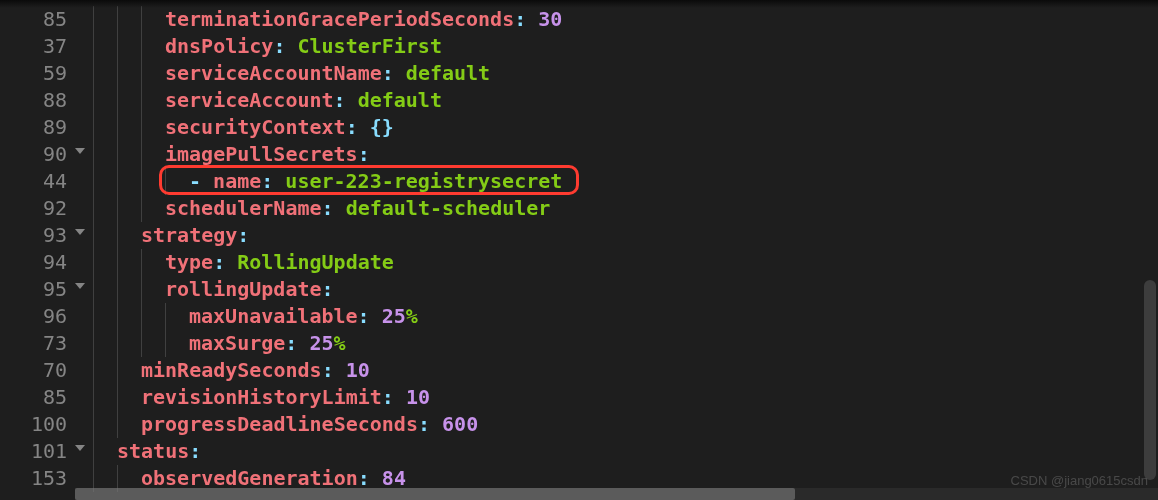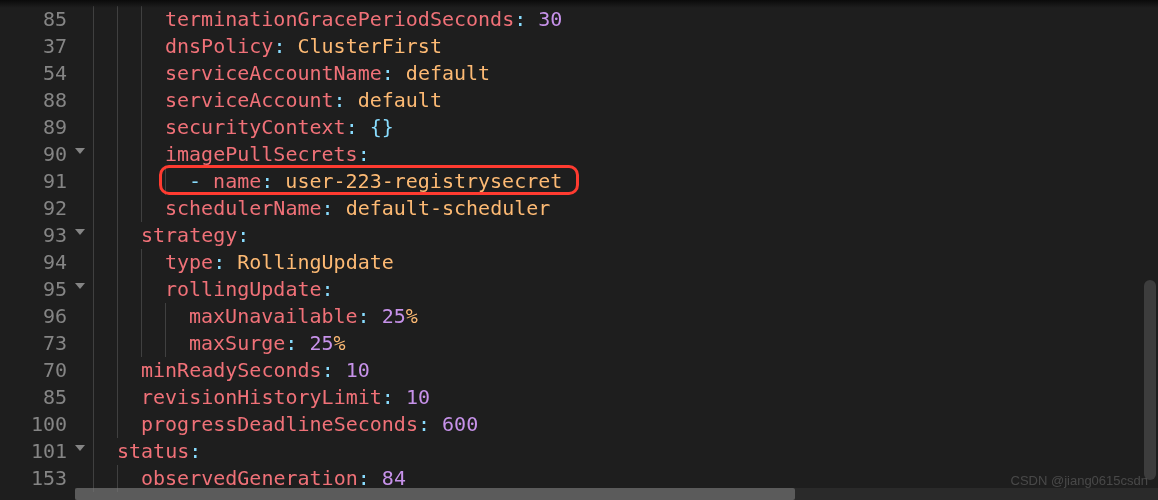--- a/index.html
+++ b/index.html
@@ -44,32 +44,33 @@
     .code {
       flex: 1;
       padding-top: 6px;
       padding-left: 18px;
       white-space: pre;
       position: relative;
     }
     .code-line {
       height: 27px;
       position: relative;
+      font-weight: bold;
     }
     .indent-guide {
       position: absolute;
       width: 1px;
       background: #404040;
       top: 0;
       bottom: 0;
     }
     .tk-key { color: #f07178; }
     .tk-punc { color: #89ddff; }
     .tk-num { color: #c792ea; }
-    .tk-white { color: #fdba74; }
+    .tk-white { color: #84cc16; }
     .tk-dash { color: #89ddff; }
     .highlight-box {
       position: absolute;
       border: 3px solid #ff3b30;
       border-radius: 10px;
       pointer-events: none;
       z-index: 5;
     }
     .watermark {
       position: absolute;
@@ -115,25 +116,25 @@
   </style>
 </head>
 <body>
 
 <div class="top-shadow"></div>
 
 <div class="editor">
   <div class="gutter" id="gutter">
       <div class="line-num">85</div>
       <div class="line-num">37</div>
-      <div class="line-num">54</div>
+      <div class="line-num">59</div>
       <div class="line-num">88</div>
       <div class="line-num">89</div>
       <div class="line-num">90<div class="fold-marker"></div></div>
-      <div class="line-num">91</div>
+      <div class="line-num">44</div>
       <div class="line-num">92</div>
       <div class="line-num">93<div class="fold-marker"></div></div>
       <div class="line-num">94</div>
       <div class="line-num">95<div class="fold-marker"></div></div>
       <div class="line-num">96</div>
       <div class="line-num">73</div>
       <div class="line-num">70</div>
       <div class="line-num">85</div>
       <div class="line-num">100</div>
       <div class="line-num">101<div class="fold-marker"></div></div>

